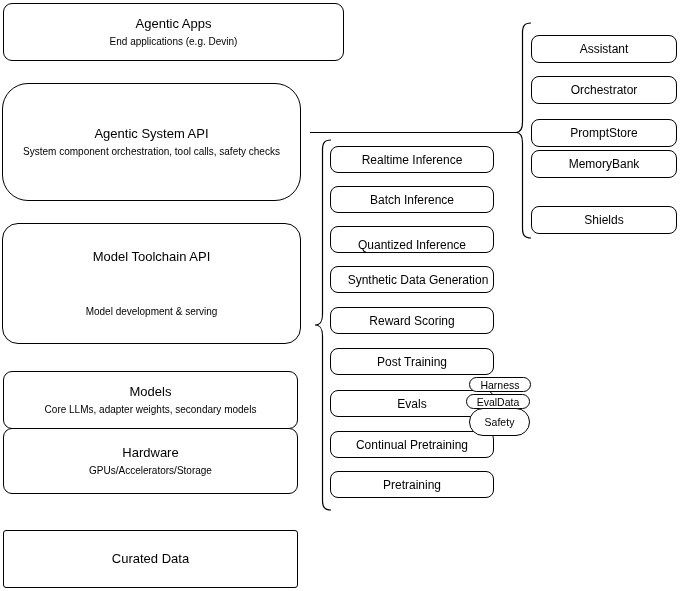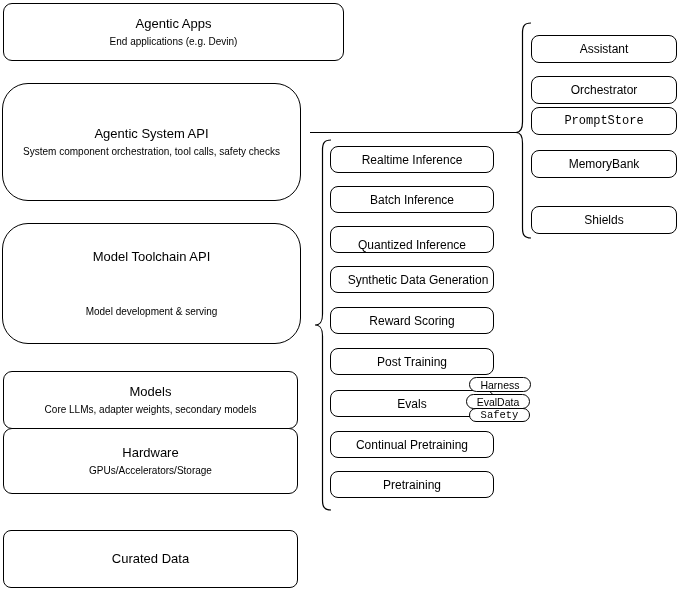--- a/index.html
+++ b/index.html
@@ -40,24 +40,24 @@
     line-height: 16px;
   }
   .node .subtitle {
     font-size: 10px;
     line-height: 13px;
     margin-top: 3px;
   }
   
   .lbox-0 { left: 3px;  top: 3px;   width: 341px; height: 58px;  border-radius: 9px;  }
   .lbox-1 { left: 2px;  top: 83px;  width: 299px; height: 118px; border-radius: 26px; }
-  .lbox-2 { left: 2px;  top: 223px; width: 299px; height: 121px; border-radius: 26px; gap: 37px; }
+  .lbox-2 { left: 2px;  top: 223px; width: 299px; height: 121px; border-radius: 16px; gap: 37px; }
   .lbox-3 { left: 3px;  top: 371px; width: 295px; height: 58px;  border-radius: 9px;  }
   .lbox-4 { left: 3px;  top: 428px; width: 295px; height: 66px;  border-radius: 9px;  }
-  .lbox-5 { left: 3px;  top: 530px; width: 295px; height: 58px;  border-radius: 8px;  }
+  .lbox-5 { left: 3px;  top: 530px; width: 295px; height: 58px;  border-radius: 3px;  }
   
   .mbox {
     left: 330px;
     width: 164px;
     height: 27px;
     border-radius: 8px;
     font-size: 12px;
   }
   .mbox-0 { top: 146px; }
   .mbox-1 { top: 186px; }
@@ -71,39 +71,39 @@
   
   .rbox {
     left: 531px;
     width: 146px;
     height: 28px;
     border-radius: 8px;
     font-size: 12px;
   }
   .rbox-0 { top: 35px;  }
   .rbox-1 { top: 76px;  }
-  .rbox-2 { top: 107px; font-family: Liberation Mono, monospace; }
+  .rbox-2 { top: 119px; }
   .rbox-3 { top: 150px; }
   .rbox-4 { top: 206px; }
   
   .pill {
     position: absolute;
     box-sizing: border-box;
     border: 1px solid #000000;
     background: #ffffff;
     border-radius: 999px;
     display: flex;
     align-items: center;
     justify-content: center;
     font-size: 10.5px;
     z-index: 5;
   }
   .pill-0 { left: 469px; top: 377px; width: 62px; height: 15px; }
   .pill-1 { left: 466px; top: 394px; width: 64px; height: 15px; }
-  .pill-2 { left: 469px; top: 408px; width: 61px; height: 14px; font-family: Liberation Mono, monospace; }
+  .pill-2 { left: 469px; top: 408px; width: 61px; height: 28px; }
 </style>
 </head>
 <body>
 
 <div class="canvas">
 
   <svg class="overlay" width="682" height="591" viewBox="0 0 682 591">
     <path d="M310,132.5 L516,132.5" stroke="#000000" stroke-width="1.2" fill="none"></path>
     <path d="M531,23 C524,23 522.5,26.5 522.5,33 L522.5,122 C522.5,129 521,132.5 516,132.5 C521,132.5 522.5,136 522.5,143 L522.5,228 C522.5,234.5 524,238 531,238" stroke="#000000" stroke-width="1.2" fill="none"></path>
     <path d="M331,140 C324,140 322.5,143.5 322.5,150 L322.5,314 C322.5,321 321,325 315,325 C321,325 322.5,329 322.5,336 L322.5,500 C322.5,506.5 324,510 331,510" stroke="#000000" stroke-width="1.2" fill="none"></path>

